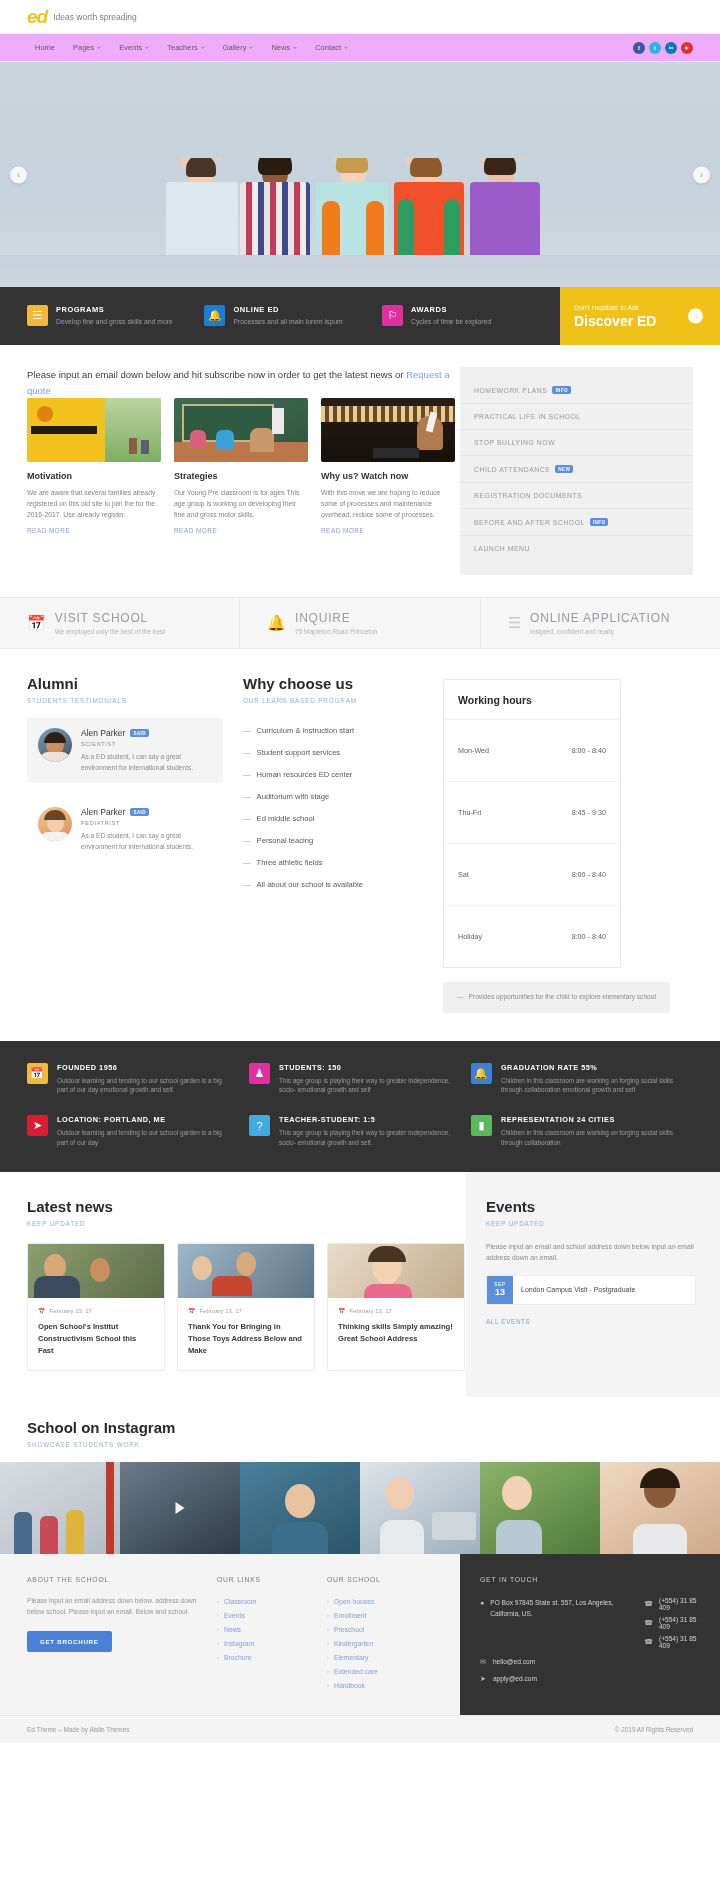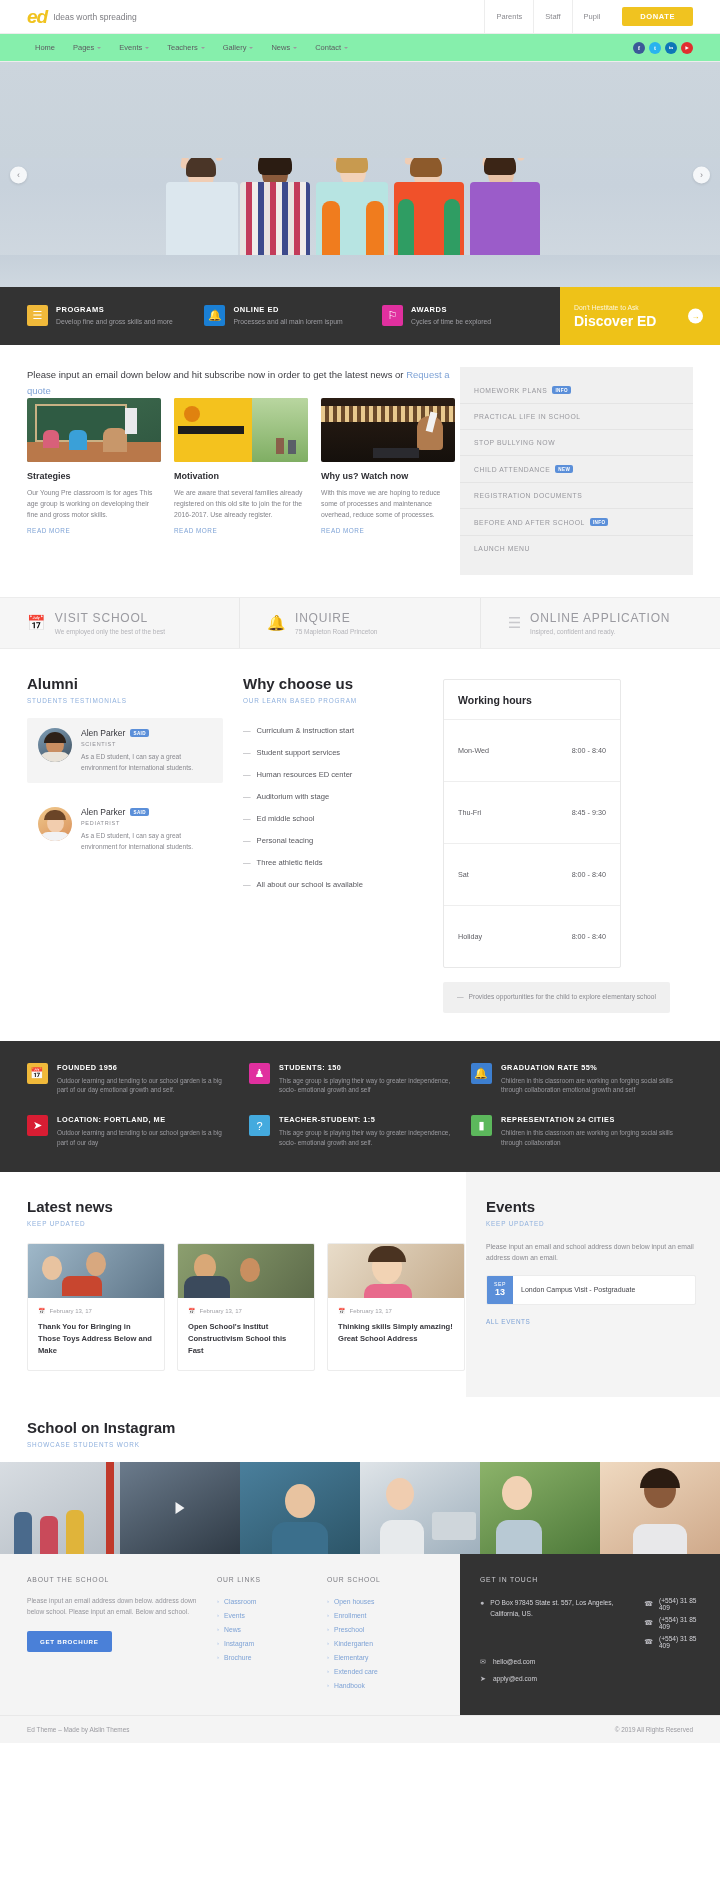--- a/index.html
+++ b/index.html
@@ -20,21 +20,21 @@
   .topnav { display: flex; align-items: center; height: 34px; }
   .topnav a { font-size: 7.5px; color: #8b8b90; text-decoration: none;
               padding: 0 11px; line-height: 34px; border-left: 1px solid #ededed; height: 34px; }
   .donate { background: #f0c320; color: #fff !important; font-weight: 700; font-size: 7px;
             letter-spacing: .6px; padding: 0 18px !important; margin-left: 11px;
             line-height: 19px !important; height: 19px !important; border: 0 !important;
             border-radius: 2px; }
 
   
   .mainnav { height: 28px; display: flex; align-items: center; padding: 0 27px;
-             background: #86efac; border-bottom: 1px solid #ededed; }
+             background: #f0abfc; border-bottom: 1px solid #ededed; }
   .mainnav ul { list-style: none; display: flex; flex: 1; gap: 2px; }
   .mainnav li { font-size: 7.5px; color: #5c5c61; padding: 0 8px; cursor: pointer;
                 display: flex; align-items: center; gap: 3px; }
   .caret { width: 0; height: 0; border-left: 2px solid transparent;
            border-right: 2px solid transparent; border-top: 2.5px solid #9a9a9e; }
   .socials { display: flex; gap: 4px; }
   .soc { width: 12px; height: 12px; border-radius: 50%; display: flex;
          align-items: center; justify-content: center; color: #fff; font-size: 6px;
          font-weight: 700; font-family: "Liberation Serif", serif; }
 
@@ -189,26 +189,20 @@
 </style>
 </head>
 <body>
 
 <div class="wrap">
 
   <div class="topbar">
     <div class="logo-wrap">
       <span class="logo-mark">ed</span>
       <span class="logo-tag">Ideas worth spreading</span>
-    </div>
-    <div class="topnav">
-      <a>Parents</a>
-      <a>Staff</a>
-      <a>Pupil</a>
-      <a class="donate">DONATE</a>
     </div>
   </div>
 
   <div class="mainnav">
     <ul>
       <li>
           <span>Home</span>
         </li>
       <li>
           <span>Pages</span>
@@ -316,44 +310,44 @@
     </div>
   </div>
 
   <div class="sec-main">
     <div class="col-left">
       <div class="intro">
         <span>Please input an email down below and hit subscribe now in order to get the latest news or </span><a>Request a quote</a>
       </div>
       <div class="cards">
         <div class="card">
-          <div class="card-img" style="background:linear-gradient(160deg,#3e6b4e,#2f5640)">
-            <div style="position:absolute;left:8px;top:6px;right:34px;bottom:20px;background:#2f5b43;border:2px solid #c9b184"></div>
-            <div style="position:absolute;left:0;right:0;bottom:0;height:20px;background:#b9784a"></div>
-            <div style="position:absolute;left:16px;bottom:14px;width:16px;height:18px;background:#d8607a;border-radius:6px 6px 0 0"></div>
-            <div style="position:absolute;left:42px;bottom:12px;width:18px;height:20px;background:#3aa0d8;border-radius:6px 6px 0 0"></div>
-            <div style="position:absolute;left:76px;bottom:10px;width:24px;height:24px;background:#c8976a;border-radius:8px 8px 0 0"></div>
-            <div style="position:absolute;right:24px;top:10px;width:12px;height:26px;background:#e9e9ec"></div>
-          </div>
-          <div class="card-t">Strategies</div>
-          <div class="card-d">Our Young Pre classroom is for ages This age group is working on developing their fine and gross motor skills.</div>
-          <a class="readmore">READ MORE</a>
-        </div>
-        <div class="card">
           <div class="card-img" style="background:linear-gradient(90deg,#f2c11c 0 58%,#9fc978 58% 100%)">
             <div style="position:absolute;left:0;top:0;width:58%;height:100%;background:#f4c21e"></div>
             <div style="position:absolute;left:4px;top:28px;width:66px;height:8px;background:#1d1d1d"></div>
             <div style="position:absolute;left:10px;top:8px;width:16px;height:16px;border-radius:50%;background:#e0820f"></div>
             <div style="position:absolute;left:78px;top:0;width:22px;height:64px;background:#d9a615"></div>
             <div style="position:absolute;right:0;top:0;width:42%;height:100%;background:linear-gradient(#b9d6a0,#7fae63)"></div>
             <div style="position:absolute;right:12px;bottom:8px;width:8px;height:14px;background:#5a5f68"></div>
             <div style="position:absolute;right:24px;bottom:8px;width:8px;height:16px;background:#8a5f4a"></div>
           </div>
           <div class="card-t">Motivation</div>
           <div class="card-d">We are aware that several families already registered on this old site to join the for the 2016-2017. Use already register.</div>
+          <a class="readmore">READ MORE</a>
+        </div>
+        <div class="card">
+          <div class="card-img" style="background:linear-gradient(160deg,#3e6b4e,#2f5640)">
+            <div style="position:absolute;left:8px;top:6px;right:34px;bottom:20px;background:#2f5b43;border:2px solid #c9b184"></div>
+            <div style="position:absolute;left:0;right:0;bottom:0;height:20px;background:#b9784a"></div>
+            <div style="position:absolute;left:16px;bottom:14px;width:16px;height:18px;background:#d8607a;border-radius:6px 6px 0 0"></div>
+            <div style="position:absolute;left:42px;bottom:12px;width:18px;height:20px;background:#3aa0d8;border-radius:6px 6px 0 0"></div>
+            <div style="position:absolute;left:76px;bottom:10px;width:24px;height:24px;background:#c8976a;border-radius:8px 8px 0 0"></div>
+            <div style="position:absolute;right:24px;top:10px;width:12px;height:26px;background:#e9e9ec"></div>
+          </div>
+          <div class="card-t">Strategies</div>
+          <div class="card-d">Our Young Pre classroom is for ages This age group is working on developing their fine and gross motor skills.</div>
           <a class="readmore">READ MORE</a>
         </div>
         <div class="card">
           <div class="card-img" style="background:linear-gradient(#2a1d14,#15100c)">
             <div style="position:absolute;left:0;top:8px;right:0;height:16px;background:repeating-linear-gradient(90deg,#e8c98e 0 4px,#6b4a2a 4px 8px)"></div>
             <div style="position:absolute;right:12px;top:18px;width:26px;height:34px;background:#b07b4e;border-radius:12px 12px 4px 4px"></div>
             <div style="position:absolute;right:36px;bottom:4px;width:46px;height:10px;background:#2a2a2f"></div>
             <div style="position:absolute;right:20px;top:14px;width:7px;height:20px;background:#f2f2f2;transform:rotate(14deg)"></div>
           </div>
           <div class="card-t">Why us? Watch now</div>
@@ -560,45 +554,45 @@
         </div>
     </div>
   </div>
 
   <div class="newssec">
     <div class="news-l">
       <div class="h2">Latest news</div>
       <div class="h2-sub">KEEP UPDATED</div>
       <div class="newsgrid">
         <div class="ncard">
+          <div class="ncard-img" style="background:linear-gradient(130deg,#8c9f6f,#5d6b4a)">
+            <div style="position:absolute;left:16px;top:10px;width:22px;height:26px;border-radius:50%;background:#d9a877"></div>
+            <div style="position:absolute;left:62px;top:14px;width:20px;height:24px;border-radius:50%;background:#c98f60"></div>
+            <div style="position:absolute;left:6px;bottom:0;width:46px;height:22px;background:#3b4a5c;border-radius:10px 10px 0 0"></div>
+          </div>
+          <div class="ncard-b">
+            <div class="ndate">
+                <span>📅</span>
+                <span>February 13, 17</span>
+              </div>
+            <div class="ntitle">Open School's Institut Constructivism School this Fast</div>
+          </div>
+        </div>
+        <div class="ncard">
           <div class="ncard-img" style="background:linear-gradient(130deg,#9fb8c9,#5d7487)">
             <div style="position:absolute;left:14px;top:12px;width:20px;height:24px;border-radius:50%;background:#e8c3a0"></div>
             <div style="position:absolute;left:58px;top:8px;width:20px;height:24px;border-radius:50%;background:#d8a87f"></div>
             <div style="position:absolute;left:34px;bottom:2px;width:40px;height:20px;background:#c8462f;border-radius:8px 8px 0 0"></div>
           </div>
           <div class="ncard-b">
             <div class="ndate">
                 <span>📅</span>
                 <span>February 13, 17</span>
               </div>
             <div class="ntitle">Thank You for Bringing in Those Toys Address Below and Make</div>
-          </div>
-        </div>
-        <div class="ncard">
-          <div class="ncard-img" style="background:linear-gradient(130deg,#8c9f6f,#5d6b4a)">
-            <div style="position:absolute;left:16px;top:10px;width:22px;height:26px;border-radius:50%;background:#d9a877"></div>
-            <div style="position:absolute;left:62px;top:14px;width:20px;height:24px;border-radius:50%;background:#c98f60"></div>
-            <div style="position:absolute;left:6px;bottom:0;width:46px;height:22px;background:#3b4a5c;border-radius:10px 10px 0 0"></div>
-          </div>
-          <div class="ncard-b">
-            <div class="ndate">
-                <span>📅</span>
-                <span>February 13, 17</span>
-              </div>
-            <div class="ntitle">Open School's Institut Constructivism School this Fast</div>
           </div>
         </div>
         <div class="ncard">
           <div class="ncard-img" style="background:linear-gradient(130deg,#e8dcc9,#c4ab8c)">
             <div style="position:absolute;left:44px;top:6px;width:30px;height:34px;border-radius:50%;background:#f2d3b4"></div>
             <div style="position:absolute;left:40px;top:2px;width:38px;height:16px;border-radius:18px 18px 0 0;background:#4a3321"></div>
             <div style="position:absolute;left:36px;bottom:0;width:48px;height:14px;background:#e86a8c;border-radius:10px 10px 0 0"></div>
           </div>
           <div class="ncard-b">
             <div class="ndate">

